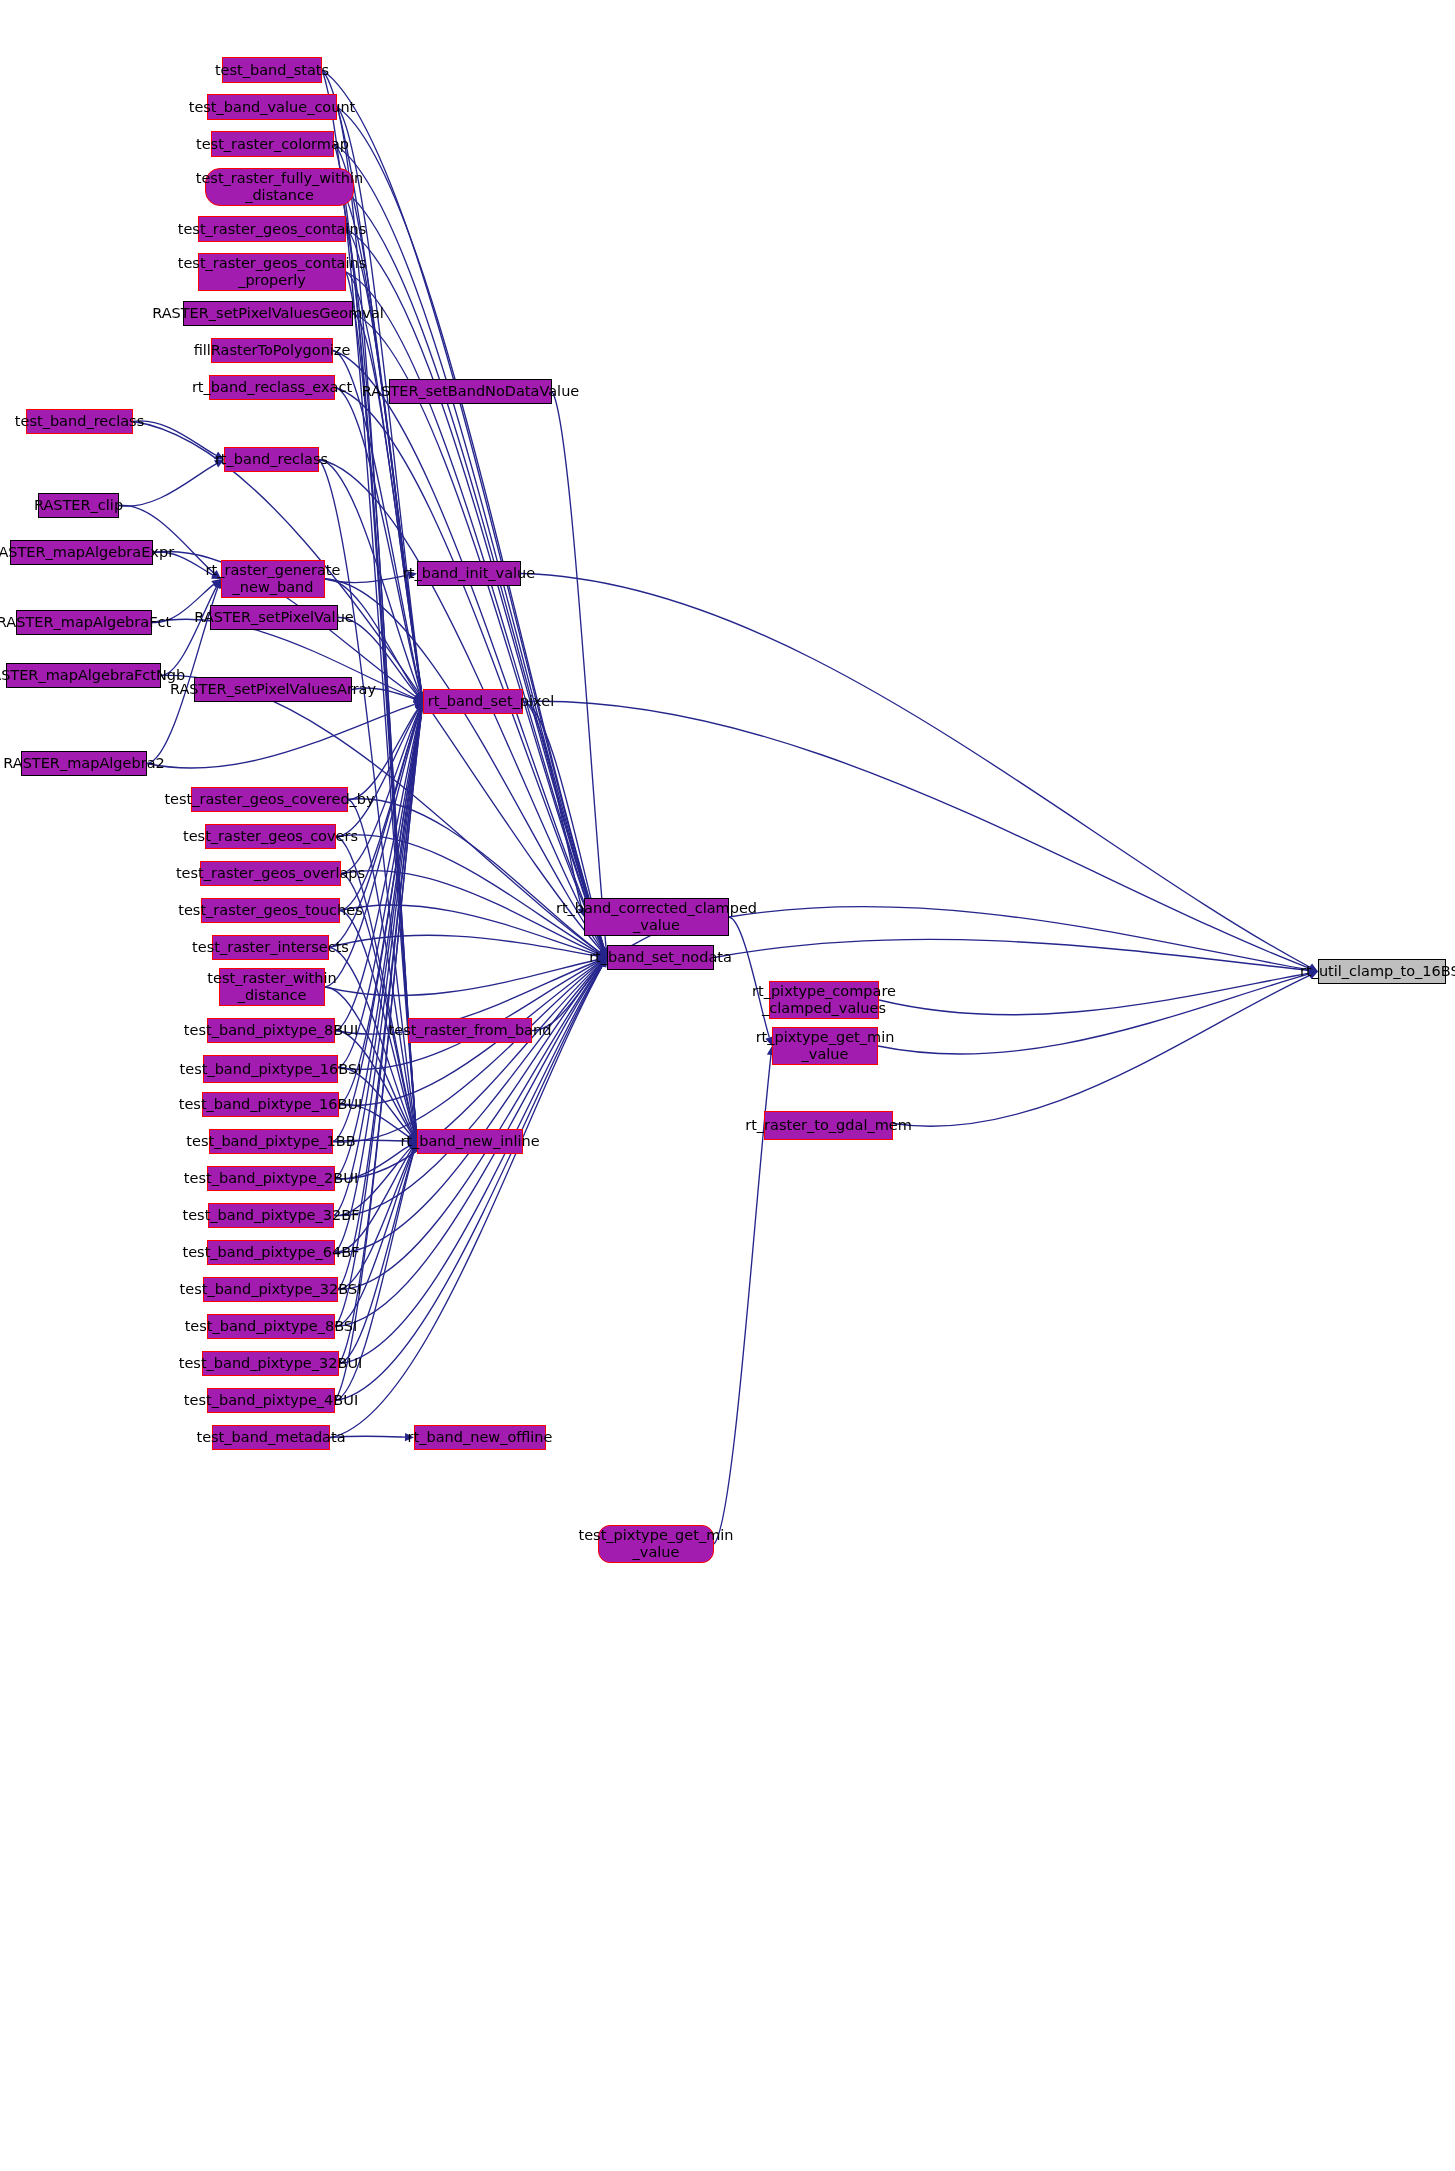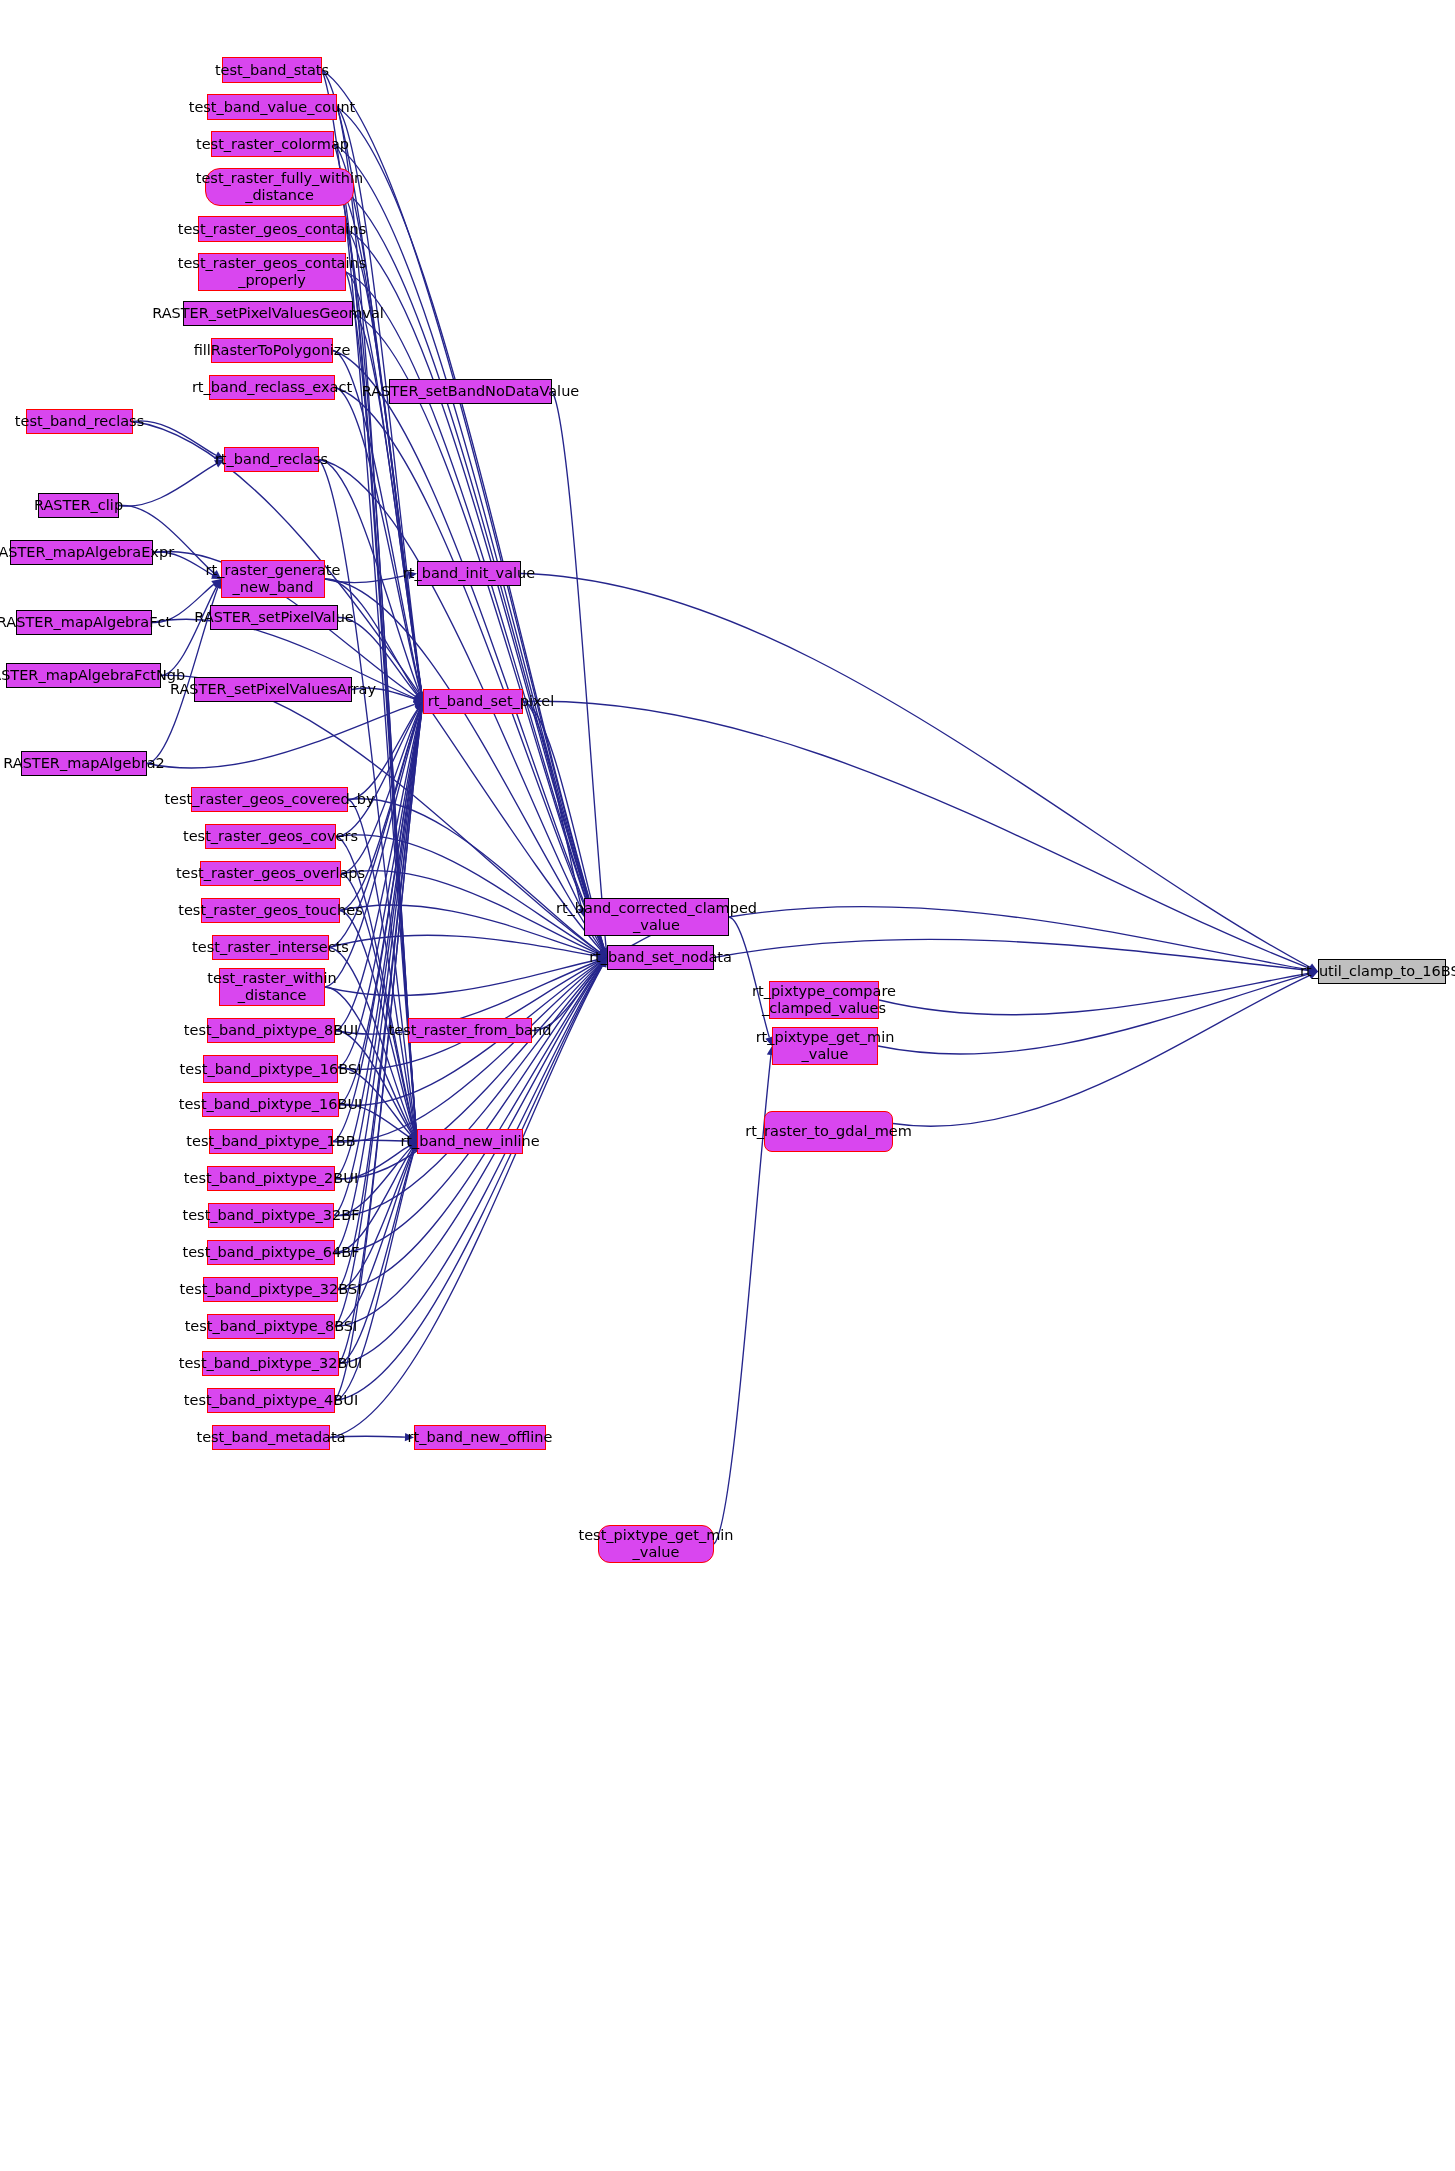--- a/index.html
+++ b/index.html
@@ -15,21 +15,21 @@
   .node{
     position:absolute;
     box-sizing:border-box;
     display:flex;
     align-items:center;
     justify-content:center;
     text-align:center;
     font-size:14.5px;
     line-height:17px;
     color:#000000;
-    background:#d946ef;
+    background:#a21caf;
     white-space:pre;
     letter-spacing:0px;
     z-index:5;
   }
   .node.red{border:1.4px solid #ff0000;}
   .node.black{border:1.4px solid #000000;}
   .node.focus{border:1.4px solid #000000;background:#bfbfbf;}
 </style>
 </head>
 <body>
@@ -296,21 +296,21 @@
     <div class="node black" style="left: 607px; top: 945px; width: 107px; height: 25px;">rt_band_set_nodata</div>
     <div class="node focus" style="left: 1318px; top: 959px; width: 128px; height: 25px;">rt_util_clamp_to_16BSI</div>
     <div class="node red" style="left: 769px; top: 981px; width: 110px; height: 38px;">rt_pixtype_compare
 _clamped_values</div>
     <div class="node red" style="left: 207px; top: 1018px; width: 128px; height: 25px;">test_band_pixtype_8BUI</div>
     <div class="node red" style="left: 408px; top: 1018px; width: 124px; height: 25px;">test_raster_from_band</div>
     <div class="node red" style="left: 772px; top: 1027px; width: 106px; height: 38px;">rt_pixtype_get_min
 _value</div>
     <div class="node red" style="left: 203px; top: 1055px; width: 135px; height: 28px;">test_band_pixtype_16BSI</div>
     <div class="node red" style="left: 202px; top: 1092px; width: 137px; height: 25px;">test_band_pixtype_16BUI</div>
-    <div class="node red" style="left: 764px; top: 1111px; width: 129px; height: 41px; border-radius: 8px;">rt_raster_to_gdal_mem</div>
+    <div class="node red" style="left: 764px; top: 1111px; width: 129px; height: 29px;">rt_raster_to_gdal_mem</div>
     <div class="node red" style="left: 209px; top: 1129px; width: 124px; height: 25px;">test_band_pixtype_1BB</div>
     <div class="node red" style="left: 417px; top: 1129px; width: 106px; height: 25px;">rt_band_new_inline</div>
     <div class="node red" style="left: 207px; top: 1166px; width: 128px; height: 25px;">test_band_pixtype_2BUI</div>
     <div class="node red" style="left: 208px; top: 1203px; width: 126px; height: 25px;">test_band_pixtype_32BF</div>
     <div class="node red" style="left: 207px; top: 1240px; width: 128px; height: 25px;">test_band_pixtype_64BF</div>
     <div class="node red" style="left: 203px; top: 1277px; width: 135px; height: 25px;">test_band_pixtype_32BSI</div>
     <div class="node red" style="left: 207px; top: 1314px; width: 128px; height: 25px;">test_band_pixtype_8BSI</div>
     <div class="node red" style="left: 202px; top: 1351px; width: 137px; height: 25px;">test_band_pixtype_32BUI</div>
     <div class="node red" style="left: 207px; top: 1388px; width: 128px; height: 25px;">test_band_pixtype_4BUI</div>
     <div class="node red" style="left: 212px; top: 1425px; width: 118px; height: 25px;">test_band_metadata</div>

